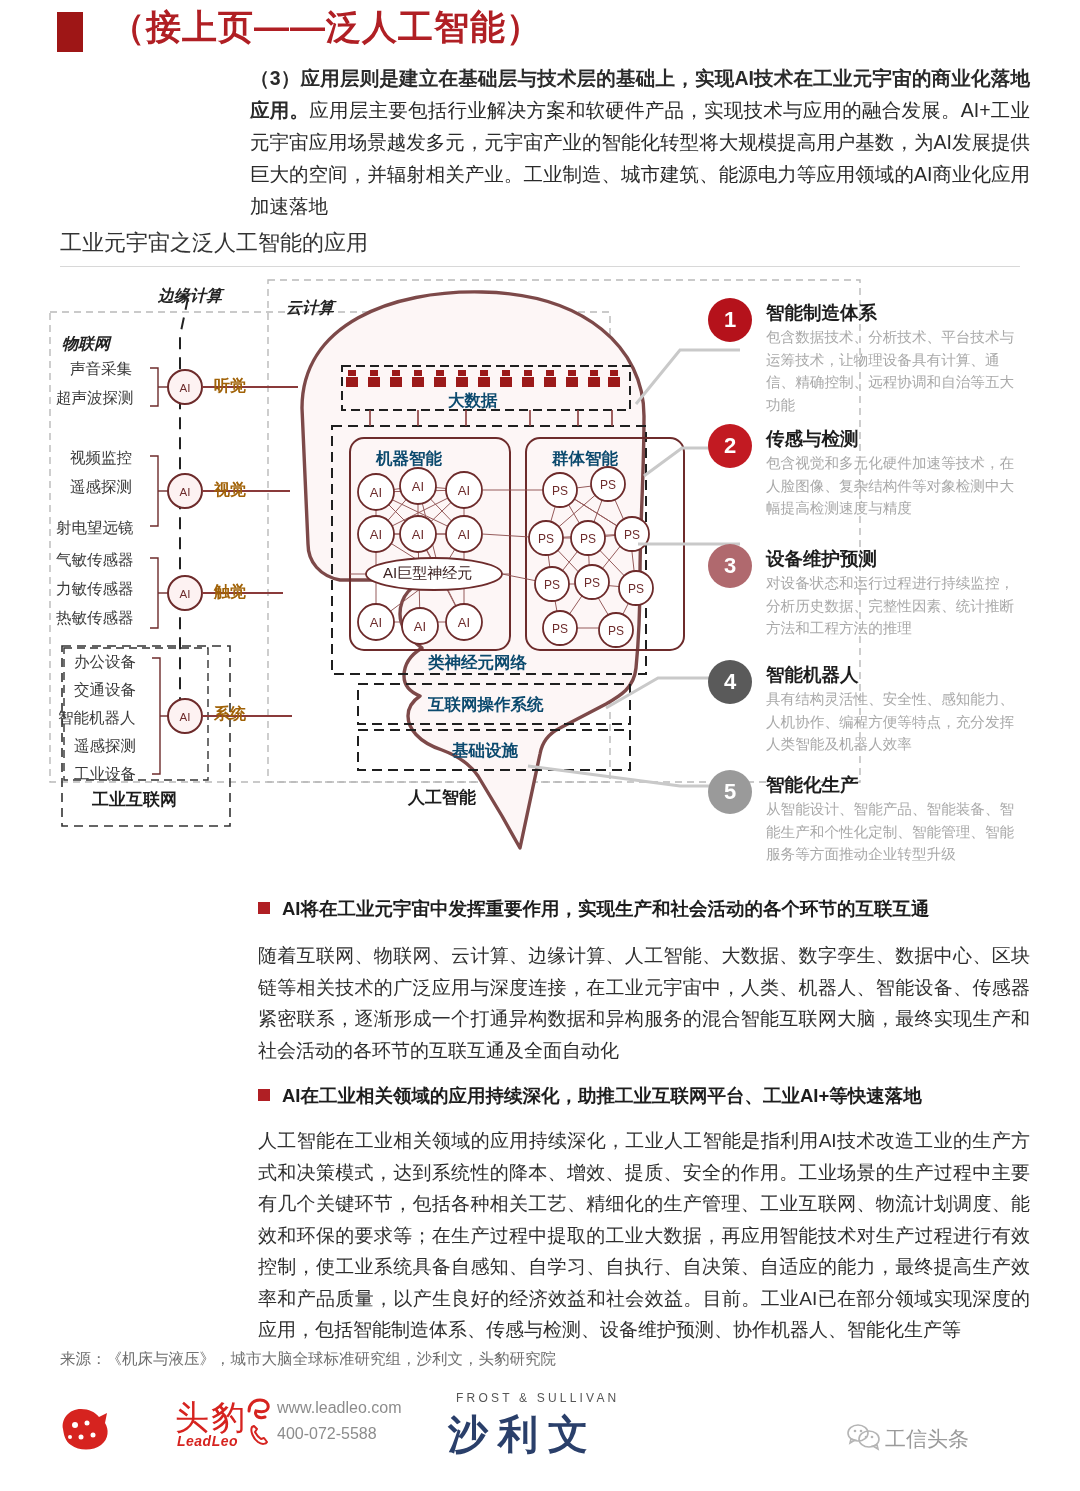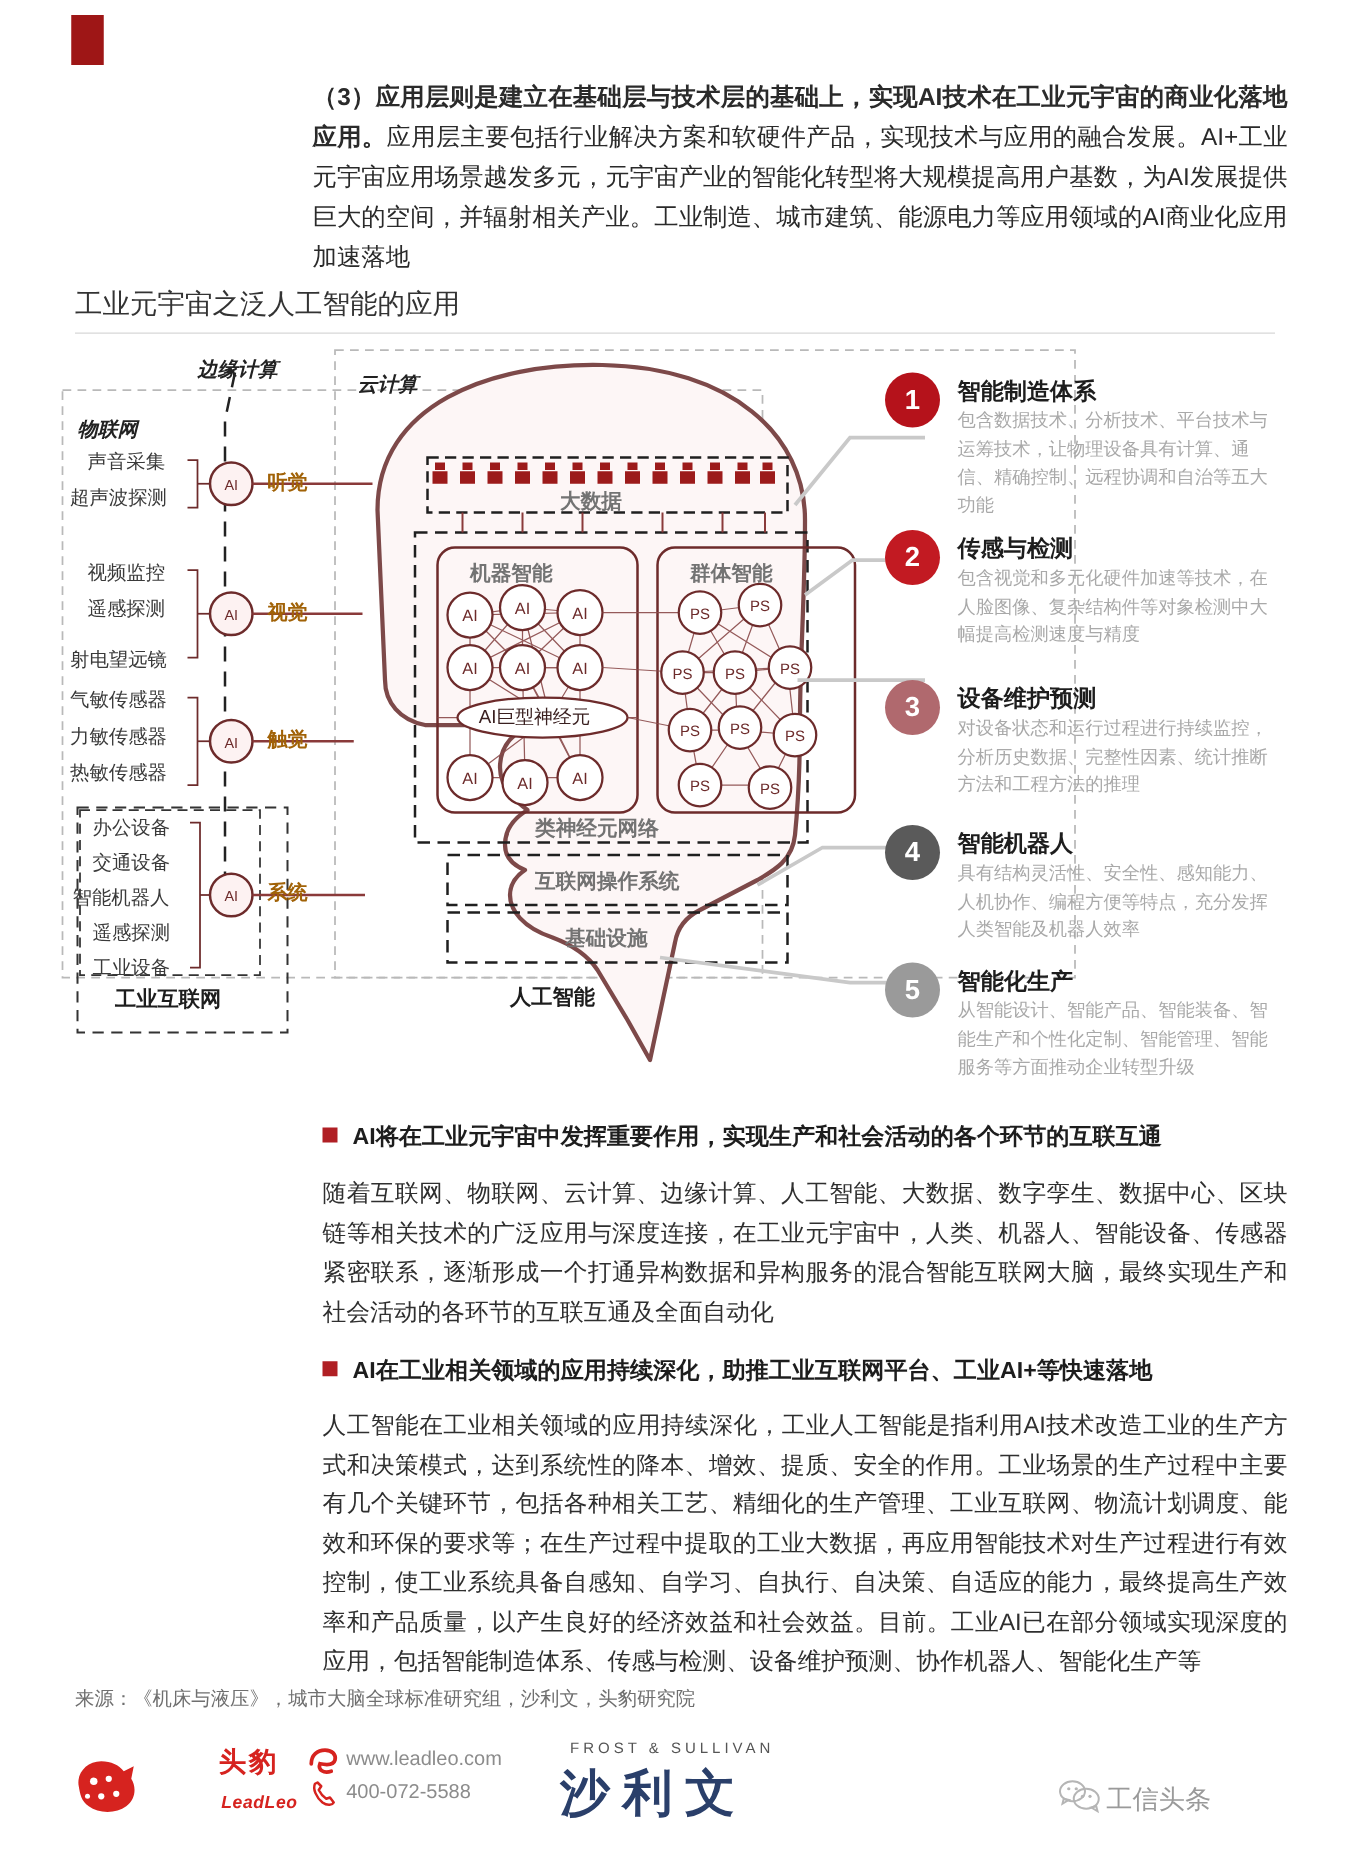--- a/index.html
+++ b/index.html
@@ -25,21 +25,21 @@
 
   
   #diagram{position:absolute;left:40px;top:276px;width:1000px;height:600px;}
   #diagram svg{position:absolute;left:0;top:0;}
 
   .dtext{position:absolute;white-space:nowrap;}
   .lbl-italic{font-style:italic;font-weight:bold;font-size:16px;color:#222;}
   .lbl-sensor{font-size:15.5px;color:#3a3a3a;}
   .lbl-sense{font-size:16px;font-weight:bold;color:#a16207;}
   .lbl-box{font-size:17px;font-weight:bold;color:#1d1d1d;}
-  .lbl-inner{font-size:16.5px;font-weight:bold;color:#737373;}
+  .lbl-inner{font-size:16.5px;font-weight:bold;color:#0c4a6e;}
   .lbl-node{font-size:11.5px;fill:#6d2b2b;}
 
   
   #rlist{position:absolute;left:700px;top:276px;width:340px;}
   .ritem{position:absolute;left:0;width:330px;}
   .rcircle{position:absolute;left:8px;width:44px;height:44px;border-radius:50%;
       color:#fff;font-size:22px;font-weight:bold;text-align:center;line-height:44px;}
   .rtitle{position:absolute;left:66px;top:2px;font-size:18.5px;font-weight:bold;color:#1d1d1d;white-space:nowrap;}
   .rdesc{position:absolute;left:66px;top:28px;width:262px;font-size:14.6px;line-height:22.5px;color:#a9a9a9;}
 
@@ -48,37 +48,38 @@
   .bsq{position:absolute;left:0;top:6px;width:12px;height:12px;background:#b01f24;}
   .btxt{position:absolute;left:24px;top:0;font-size:18.5px;font-weight:bold;color:#1d1d1d;white-space:nowrap;}
   .body-p{position:absolute;left:258px;width:772px;font-size:19px;line-height:31.5px;
       color:#2f2f2f;text-align:justify;}
 
   
   #source{position:absolute;left:60px;top:1349px;font-size:15.5px;color:#6f6f6f;white-space:nowrap;}
   #footer{position:absolute;left:0;top:1385px;width:1080px;height:106px;}
 
   #ll-logo{position:absolute;left:55px;top:8px;width:330px;height:66px;}
-  #ll-name{position:absolute;left:120px;top:2px;font-size:22px;font-weight:bold;color:#d6231f;letter-spacing:2px;}
+  #ll-name{position:absolute;left:120px;top:2px;font-size:34px;font-weight:normal;color:#d6231f;letter-spacing:2px;}
   #ll-en{position:absolute;left:122px;top:40px;font-size:14px;font-weight:bold;font-style:italic;color:#d6231f;letter-spacing:.5px;}
   #ll-url{position:absolute;left:222px;top:6px;font-size:16px;color:#8c8c8c;}
   #ll-tel{position:absolute;left:222px;top:32px;font-size:16px;color:#8c8c8c;}
 
   #fs-logo{position:absolute;left:448px;top:6px;width:220px;height:70px;}
   #fs-top{position:absolute;left:8px;top:0;font-size:12px;letter-spacing:3.2px;color:#555;white-space:nowrap;}
   #fs-cn{position:absolute;left:0;top:16px;font-size:40px;font-weight:bold;color:#2a3f6a;letter-spacing:10px;white-space:nowrap;}
 
   #wx{position:absolute;left:885px;top:1425px;font-size:21px;color:#9a9a9a;white-space:nowrap;}
   #wx-icon{position:absolute;left:-38px;top:-2px;}
 </style>
 </head>
 <body>
 
 <div id="header">
   <div id="header-bar"></div>
+  <div id="header-title">（接上页——泛人工智能）</div>
 </div>
 
 <div id="intro"><span class="b">（3）应用层则是建立在基础层与技术层的基础上，实现AI技术在工业元宇宙的商业化落地应用。</span><span>应用层主要包括行业解决方案和软硬件产品，实现技术与应用的融合发展。AI+工业元宇宙应用场景越发多元，元宇宙产业的智能化转型将大规模提高用户基数，为AI发展提供巨大的空间，并辐射相关产业。工业制造、城市建筑、能源电力等应用领域的AI商业化应用加速落地</span></div>
 
 <div id="sec-title">工业元宇宙之泛人工智能的应用</div>
 <div id="sec-rule"></div>
 
 <div id="diagram">
   <svg width="1000" height="600" viewBox="0 0 1000 600">
     <defs>

